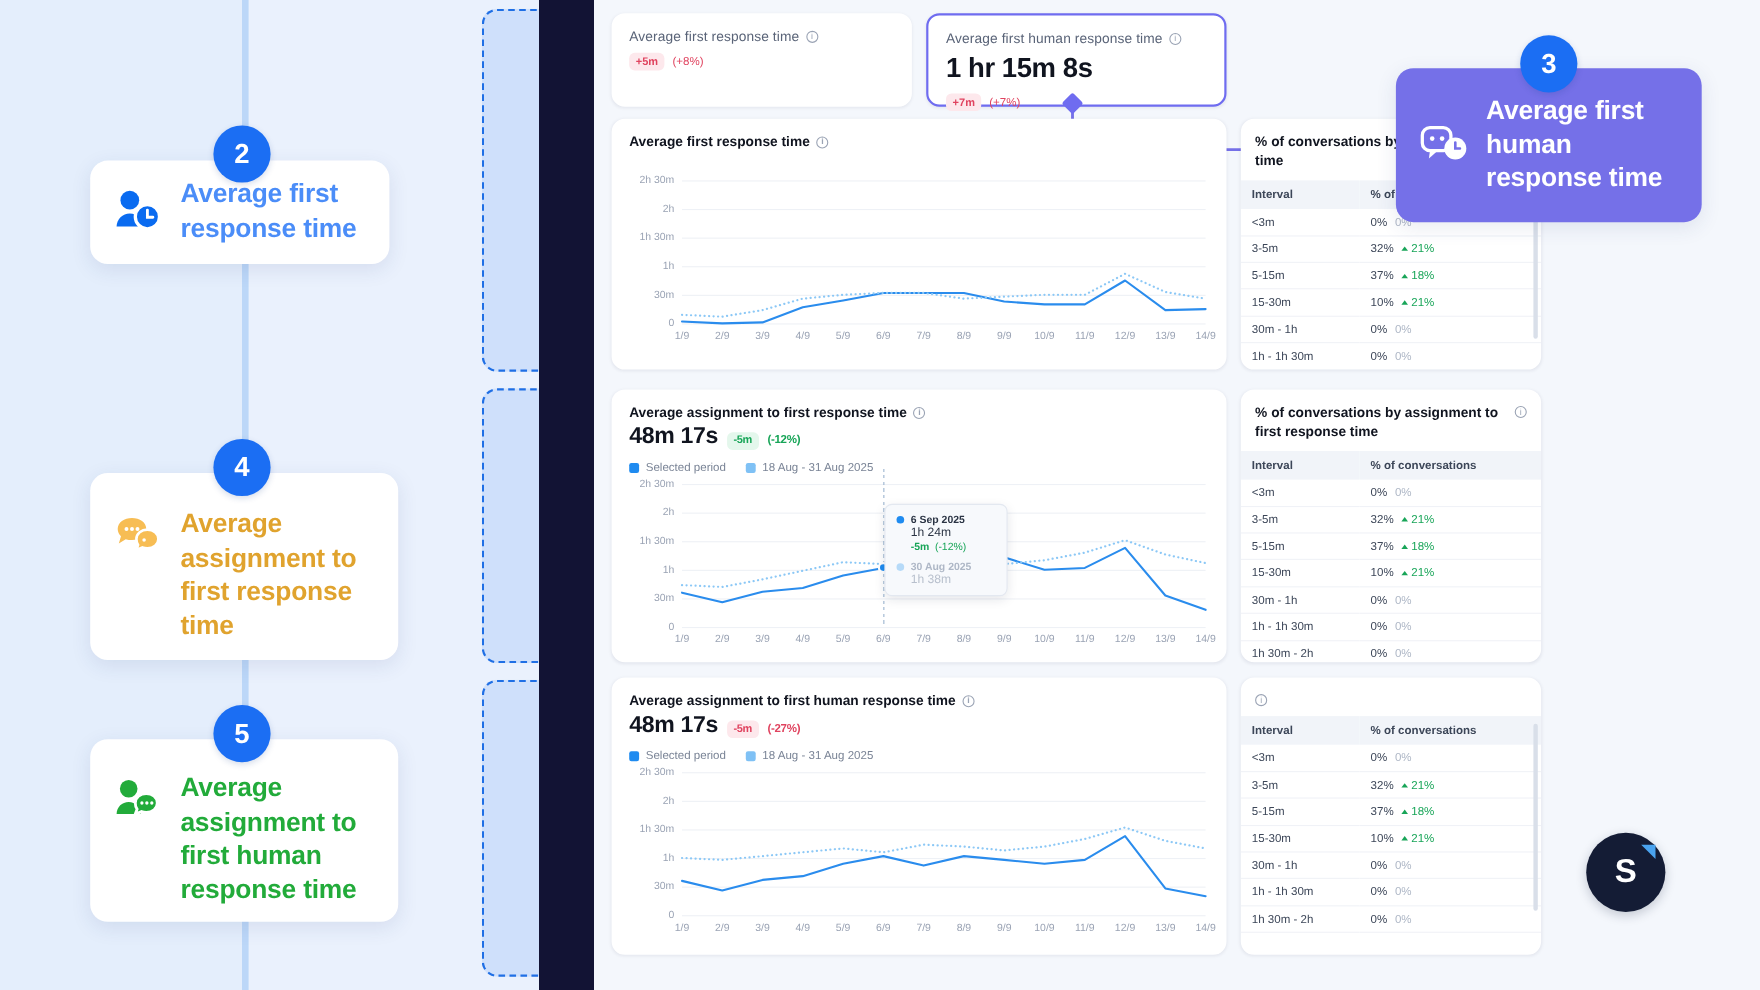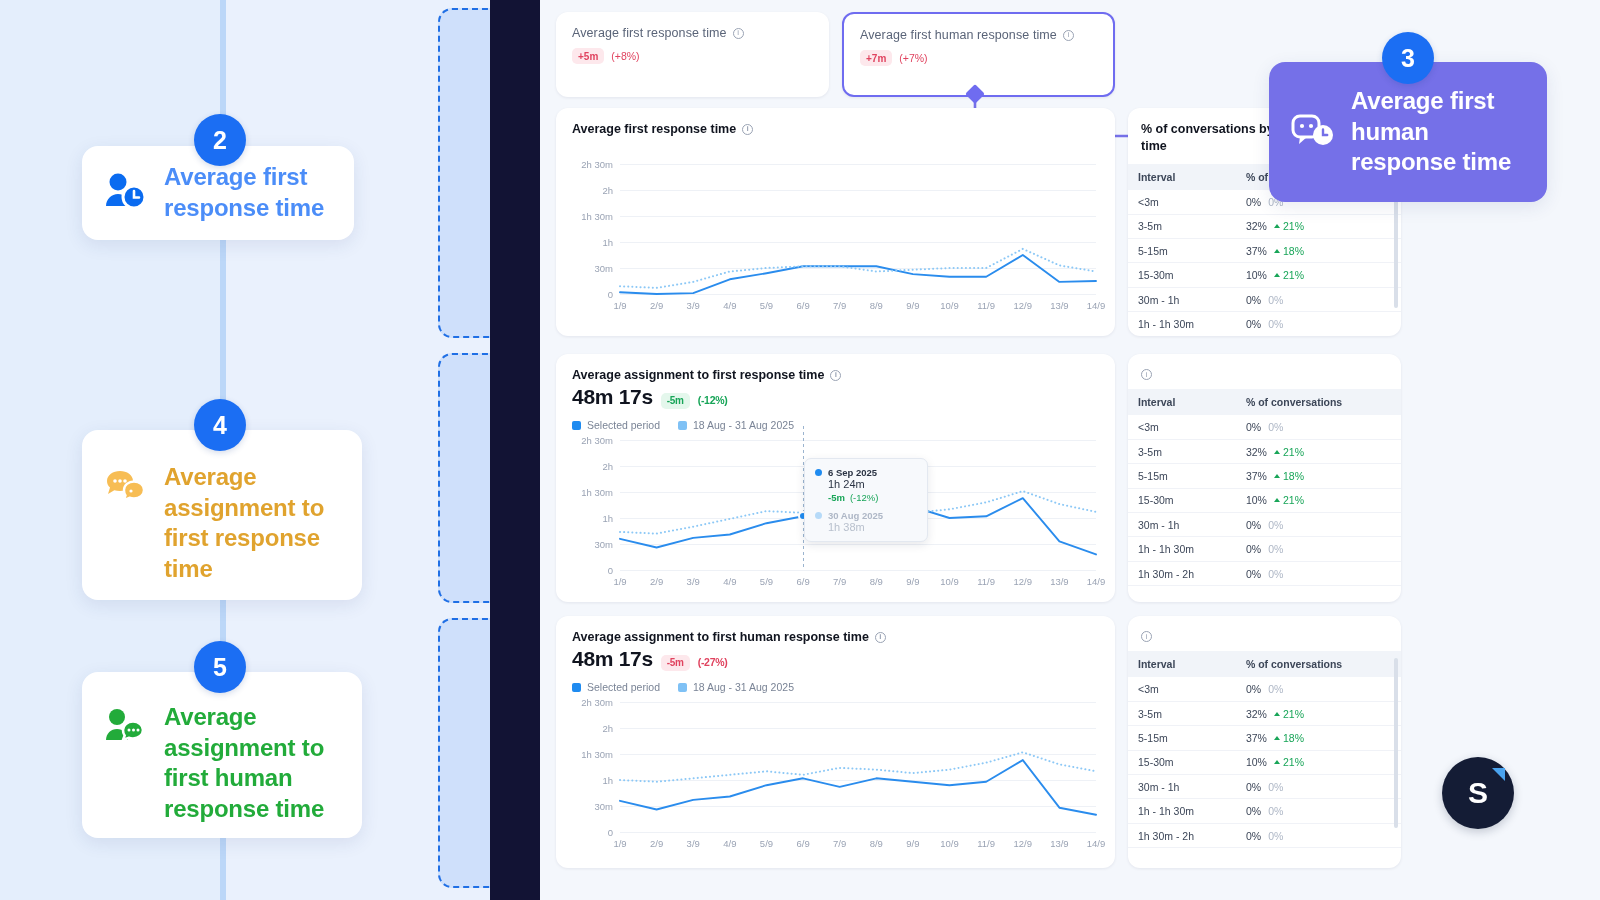--- a/index.html
+++ b/index.html
@@ -211,20 +211,21 @@
       <span class="pill up">+5m</span>
       <span class="pct up">(+8%)</span>
     </div>
   </div>
 
   <div class="card kpi highlight" style="left:302px;top:12px;width:273px;height:85px;">
     <div class="kpi-label">
       <span>Average first human response time</span>
       <i class="info-i">i</i>
     </div>
+    <div class="kpi-value">1 hr 15m 8s</div>
     <div class="kpi-delta">
       <span class="pill up">+7m</span>
       <span class="pct up">(+7%)</span>
     </div>
   </div>
 
   <svg class="connector" style="left:290px;top:88px;width:640px;height:60px;" viewBox="0 0 640 60">
     <path d="M 145 6 L 145 40 Q 145 48 153 48 L 640 48" fill="none" stroke="#7570e8" stroke-width="2.6"></path>
   </svg>
   <div class="diamond" style="left:428px;top:87px;"></div>
@@ -320,21 +321,21 @@
         <div class="xlab" style="left: 439.385px;">13/9</div>
         <div class="xlab" style="left: 476px;">14/9</div>
         <svg width="476" height="130" viewBox="0 0 476 130" style="position: absolute; left: 0px; top: 0px; overflow: visible;">
           <polyline points="0.0,98.8 36.6,107.5 73.2,97.9 109.8,94.5 146.5,83.2 183.1,76.3 219.7,71.1 256.3,69.3 292.9,66.7 329.5,78.0 366.2,76.3 402.8,58.1 439.4,101.4 476.0,114.4" fill="none" stroke="#2a8ced" stroke-width="1.9" stroke-linejoin="round" stroke-linecap="round"></polyline>
           <polyline points="0.0,91.9 36.6,93.6 73.2,86.7 109.8,78.9 146.5,71.1 183.1,72.8 219.7,67.6 256.3,67.6 292.9,72.8 329.5,69.3 366.2,62.4 402.8,51.1 439.4,64.1 476.0,71.9" fill="none" stroke="#8cc8f6" stroke-width="2" stroke-linejoin="round" stroke-linecap="round" stroke-dasharray="0.1 4"></polyline>
         </svg>
         <div style="position: absolute; left: 183.077px; top: -14px; bottom: 0px; width: 1px; background: repeating-linear-gradient(rgb(155, 180, 207) 0px, rgb(155, 180, 207) 3px, transparent 3px, transparent 6px);"></div>
         <div style="position: absolute; left: 178.077px; top: 71.2667px; width: 10px; height: 10px; border-radius: 50%; background: rgb(31, 139, 240); border: 2px solid rgb(255, 255, 255);"></div>
       </div>
 
-    <div class="tooltip" style="left:248px;top:104px;width:124px;">
+    <div class="tooltip" style="left:248px;top:104px;width:112px;">
       <div class="tt-row">
         <span class="tt-dot dark"></span>
         <span class="tt-date">6 Sep 2025</span>
       </div>
       <div class="tt-val">1h 24m</div>
       <div class="tt-delta">
         <span class="d1">-5m</span>
         <span class="d2">(-12%)</span>
       </div>
       <div class="tt-row" style="margin-top:7px;">
@@ -479,20 +480,21 @@
               </td>
             </tr>
           </tbody>
         </table>
       </div>
     <div class="scrollbar" style="top:40px;height:160px;"></div>
   </div>
 
   <div class="card" style="left:588px;top:354px;width:273px;height:248px;overflow:hidden;">
     <div style="padding:13px 13px 0 13px;display:flex;gap:8px;align-items:flex-start;">
+      <div class="tbl-title" style="flex:1;">% of conversations by assignment to first response time</div>
       <i class="info-i" style="margin-top:2px;">i</i>
     </div>
     <div style="margin-top:9px;">
         <table>
           <thead>
             <tr>
               <th>Interval</th>
               <th>% of conversations</th>
             </tr>
           </thead>

